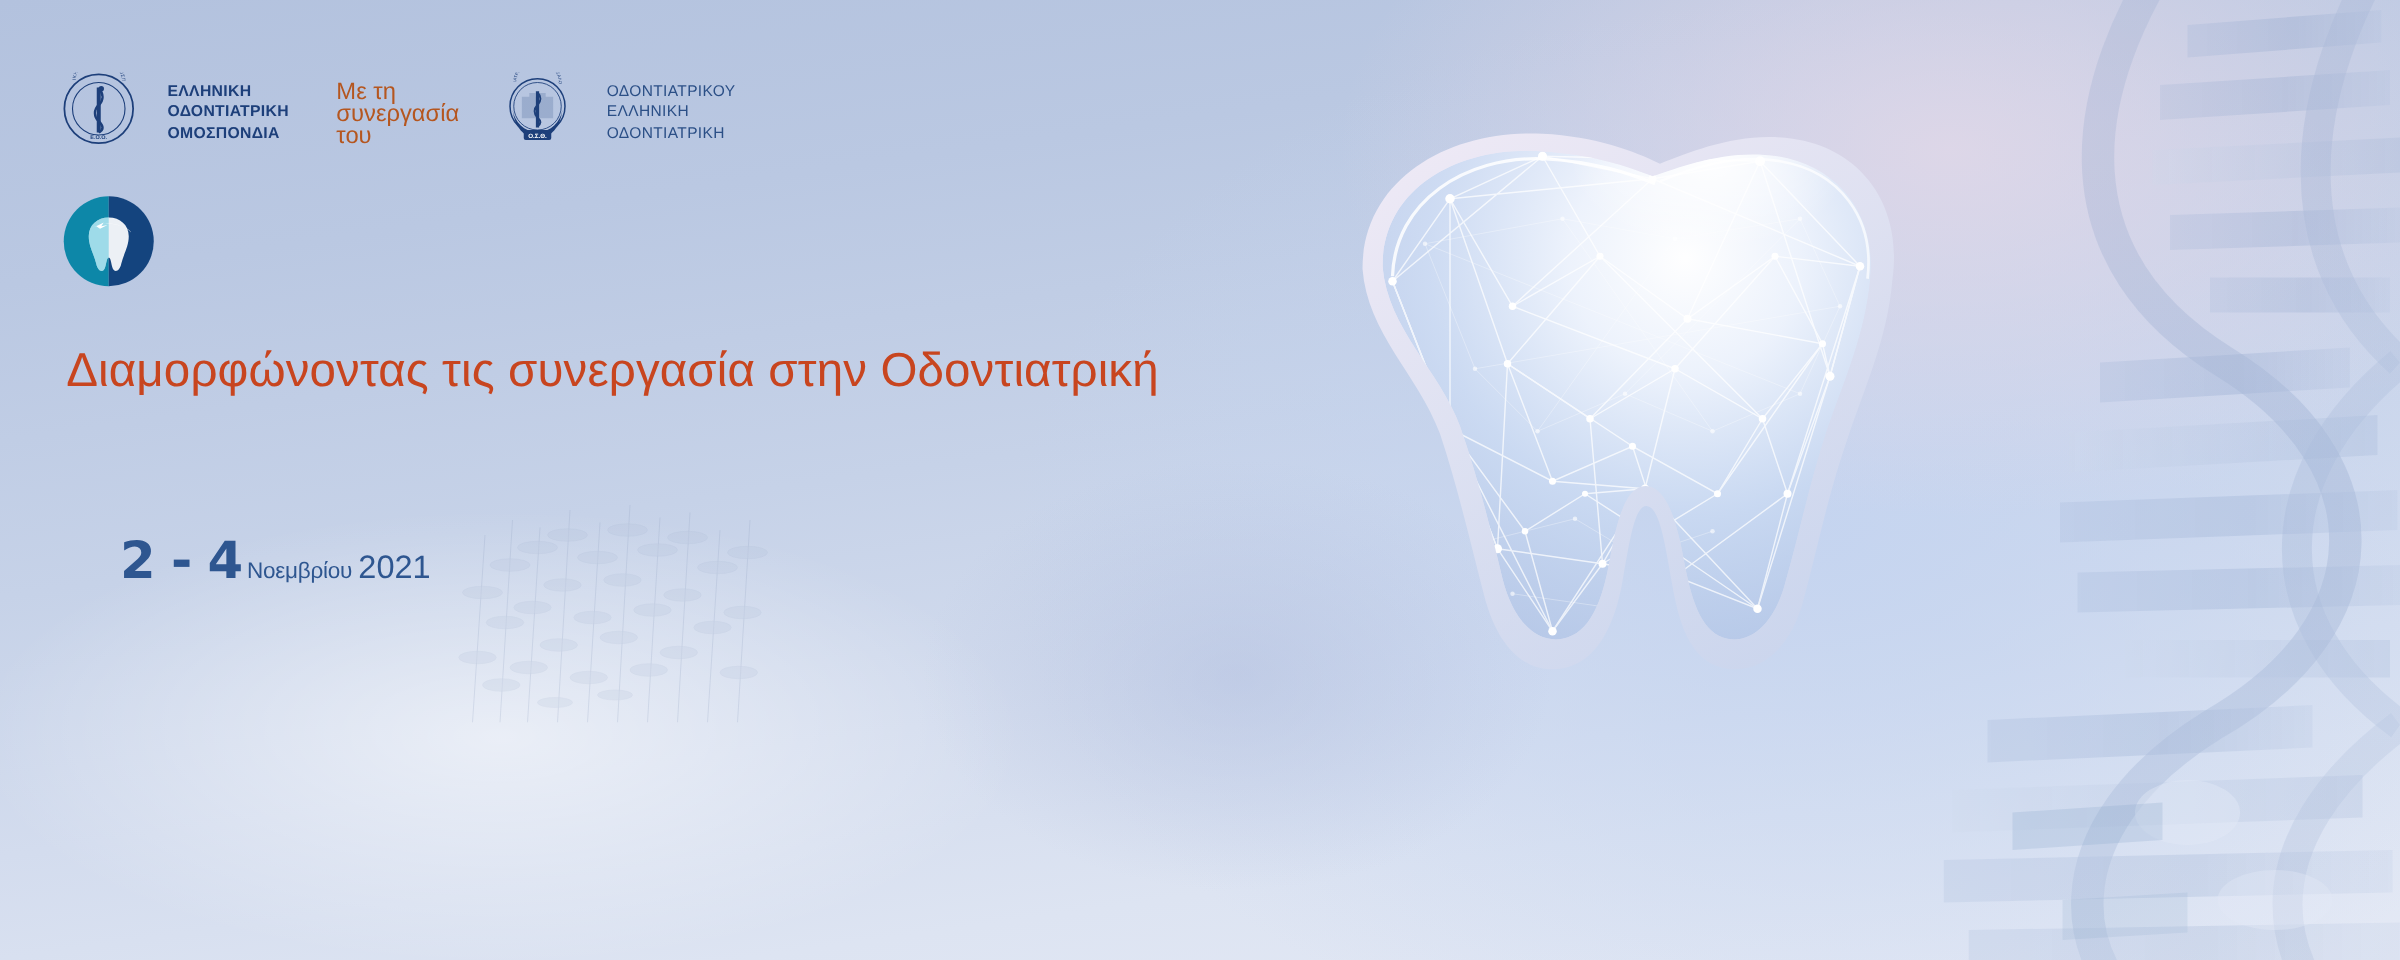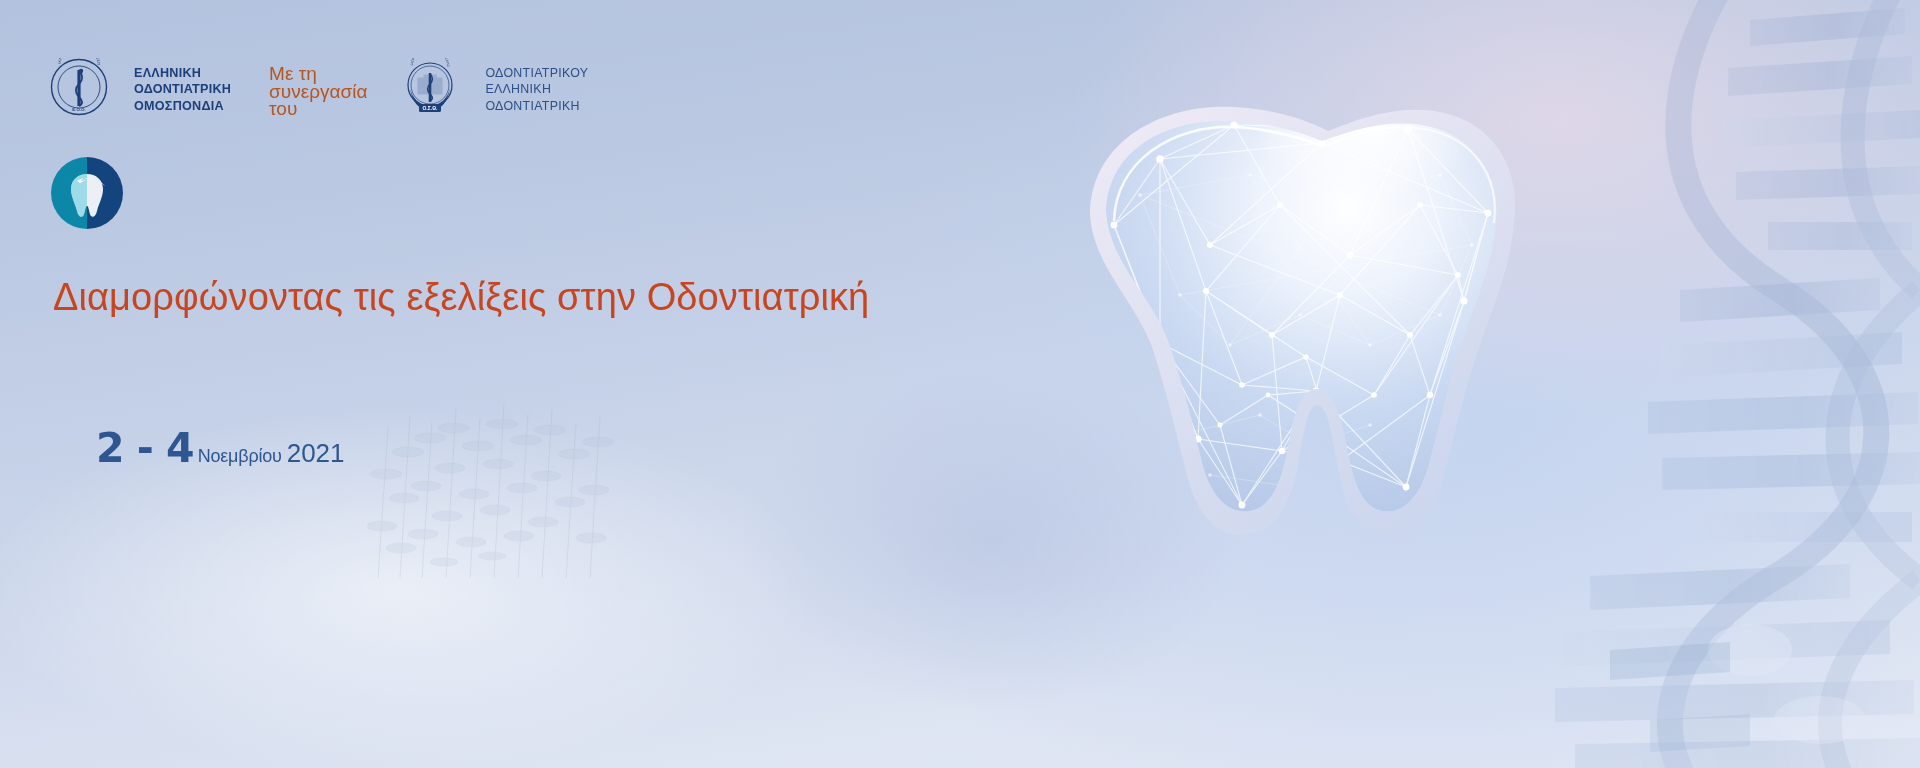--- a/index.html
+++ b/index.html
@@ -461,19 +461,19 @@
                C35 58 35 50 37 50 C39 50 39 58 41 60 C43 62 46 60 47 55
                C49 47 53 41 53 33 C53 24 46 18 37 18 Z" fill="#ffffff" opacity="0.92"></path>
       <path d="M37 18 C28 18 21 24 21 33 C21 41 25 47 27 55 C28 60 31 62 33 60
                C35 58 35 50 37 50 L37 18 Z" fill="#5ec5dd" opacity="0.55"></path>
       <path d="M22 28 C28 23 36 22 44 24 C50 25.5 54 28 55 30
                C50 25 42 22 34 23 C29 23.6 25 25.6 22 28 Z" fill="#ffffff"></path>
       <path d="M27 25 L33 22 L31 25 L36 24 L30 27 Z" fill="#ffffff"></path>
     </svg>
   </div>
 
-  <div class="tagline-gr">Διαμορφώνοντας τις εξελίξεις στην Οδοντιατρική</div>
+  <div class="tagline-gr">Διαμορφώνοντας τις συνεργασία στην Οδοντιατρική</div>
 
   <div class="date-line">
     <span class="date-big">2 - 4</span><span class="date-month">Νοεμβρίου</span><span class="date-year">2021</span>
   </div>
 
 </div>
 
 </body></html>

